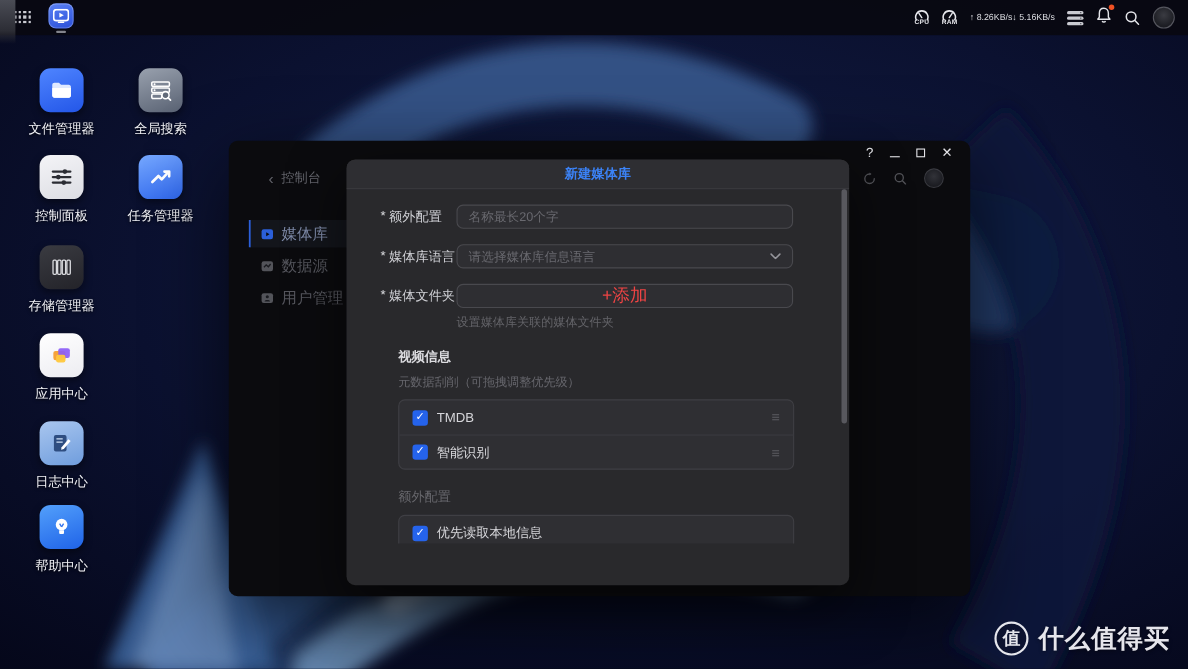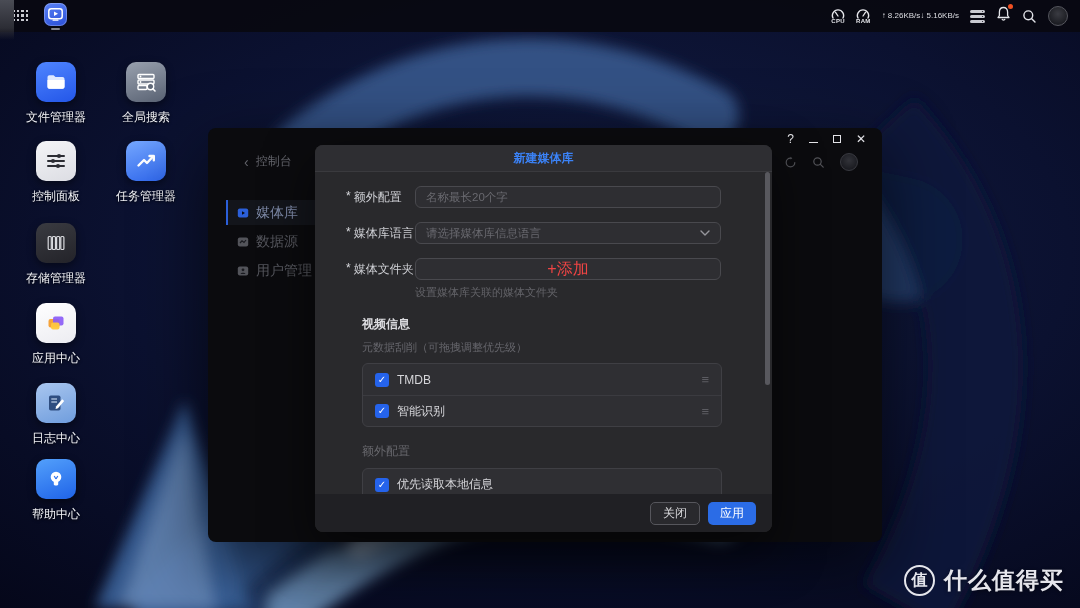--- a/index.html
+++ b/index.html
@@ -415,22 +415,18 @@
       <div class="panel-row">
         <span class="cbx">✓</span>
         <span class="plabel">优先读取本地信息</span>
       </div>
 
     </div>
   </div>
 
   <div class="modal-scrollbar"></div>
 
-  <div class="modal-footer">
-    <div class="btn btn-close">关闭</div>
-    <div class="btn btn-apply">应用</div>
-  </div>
 </div>
 
 <div class="watermark">
   <div class="wm-badge">值</div>
   <div class="wm-text">什么值得买</div>
 </div>
 
 </body></html>

